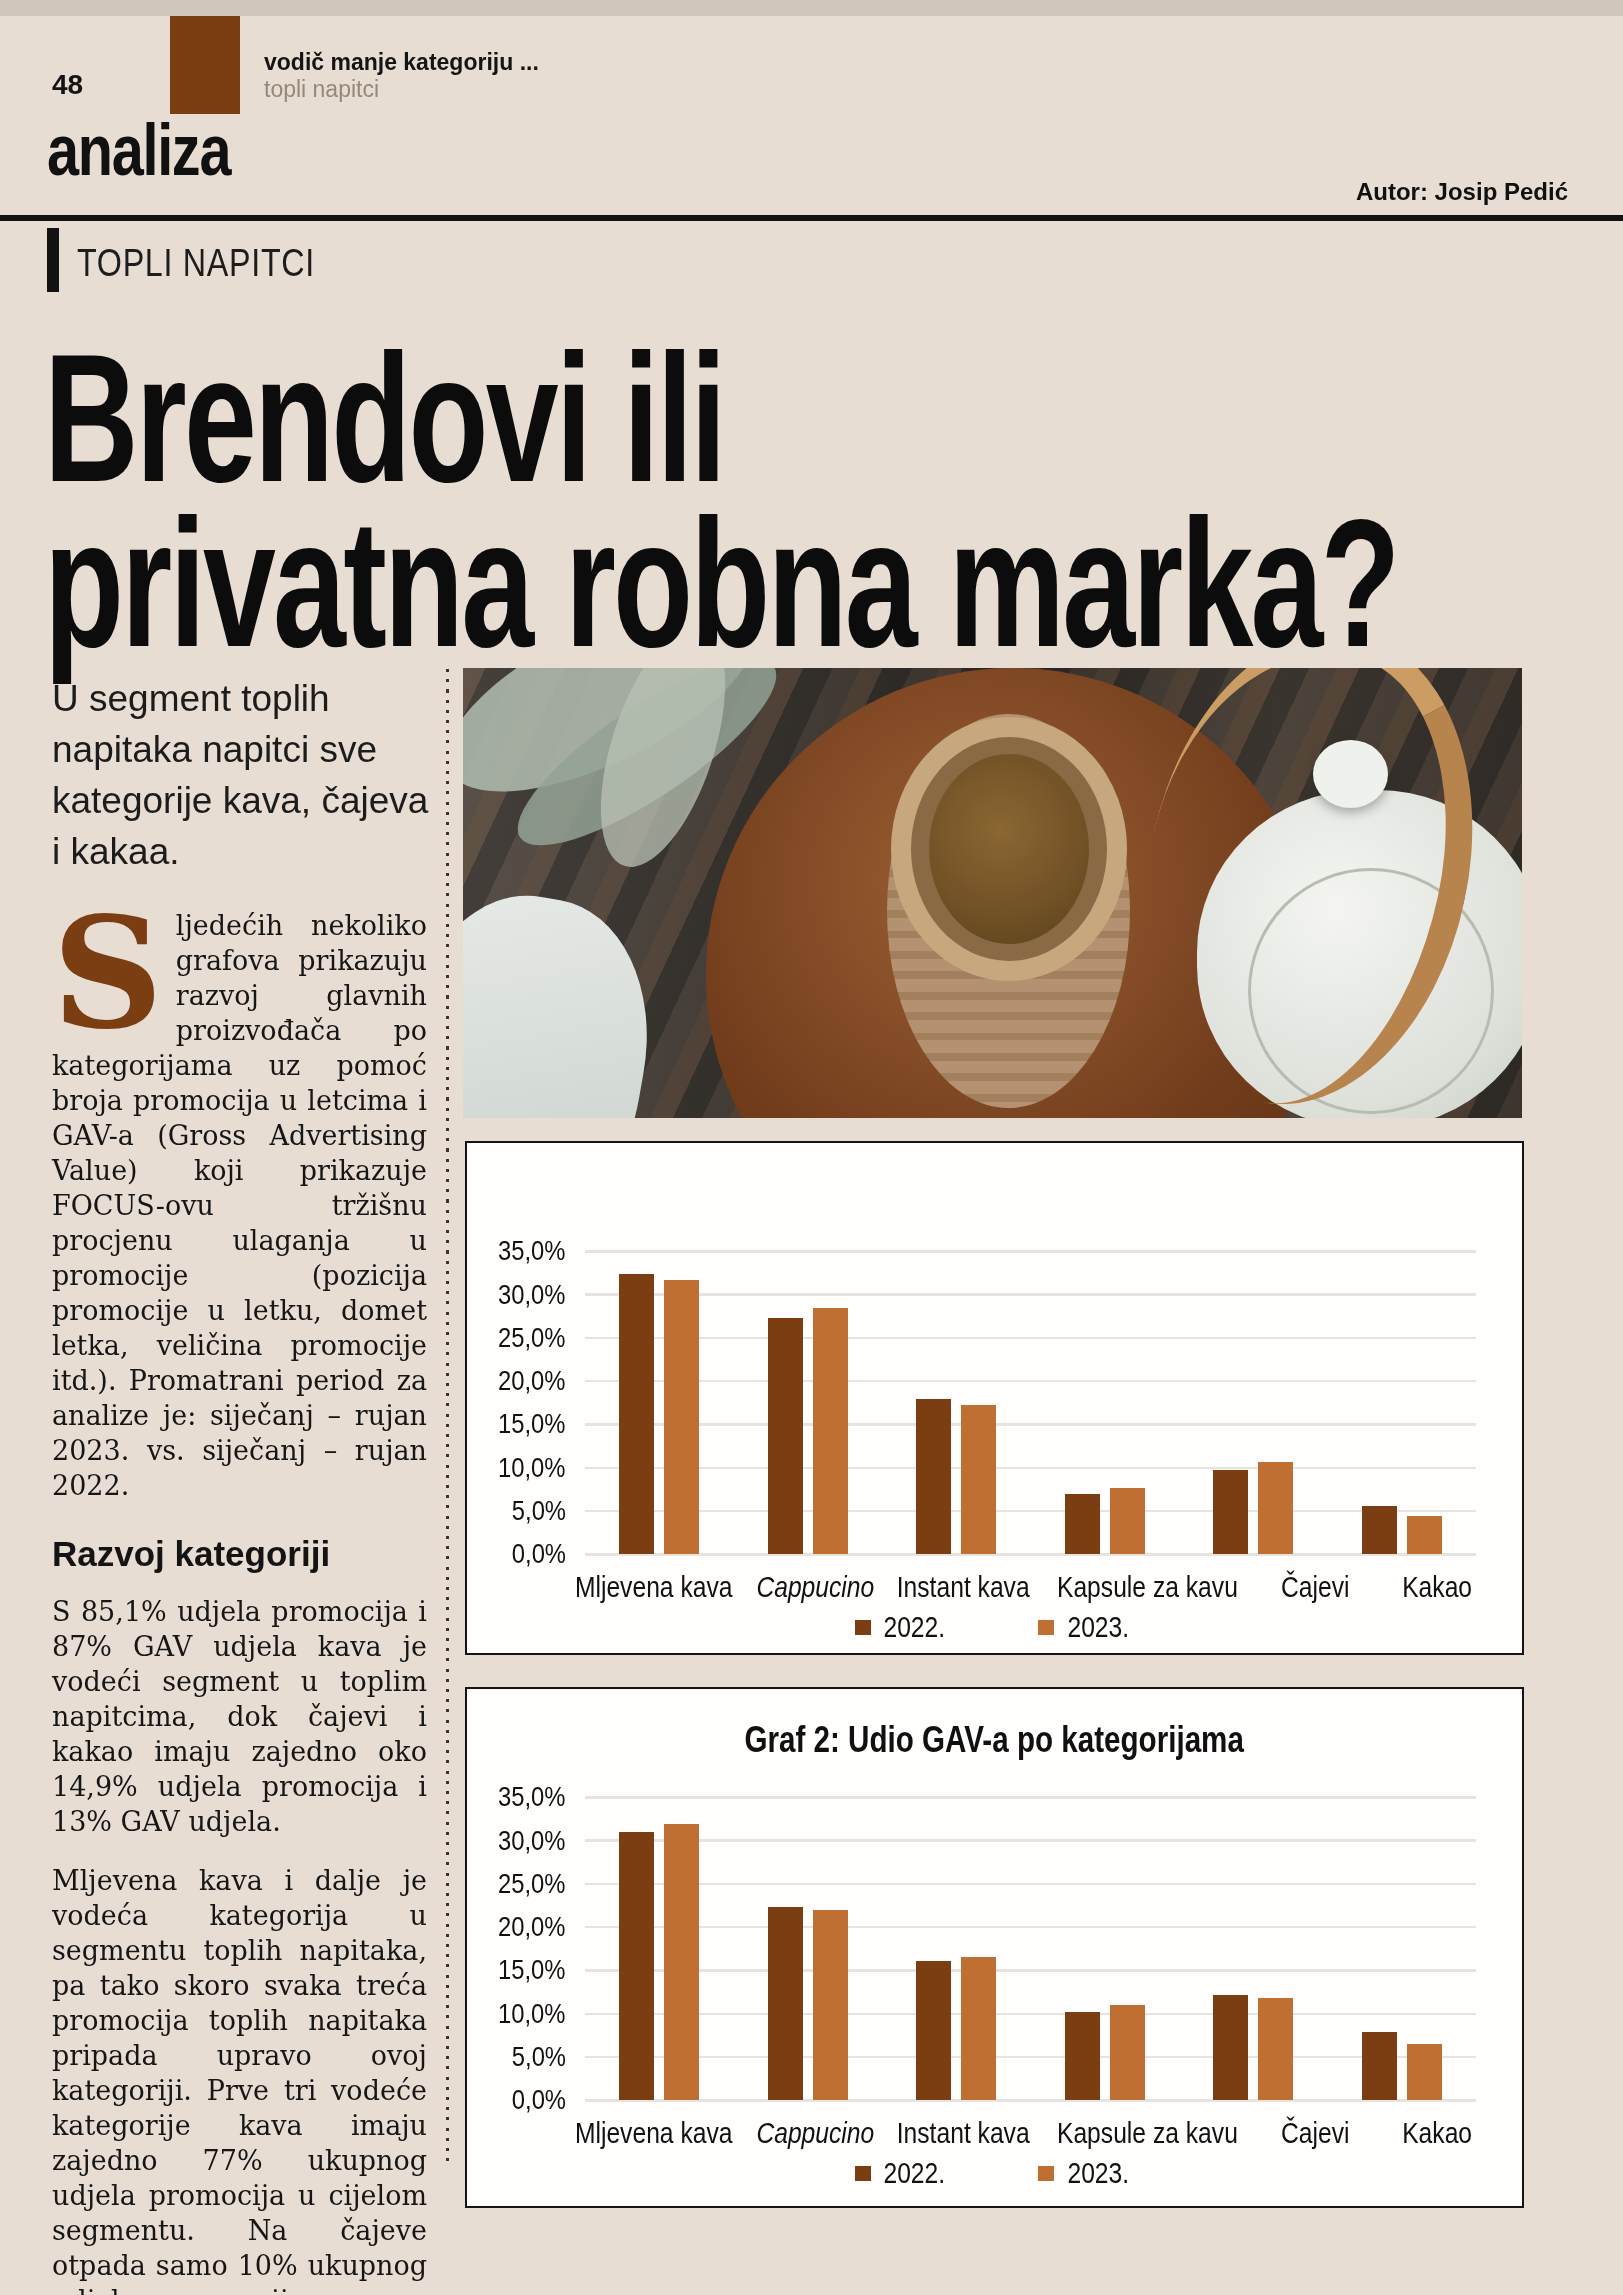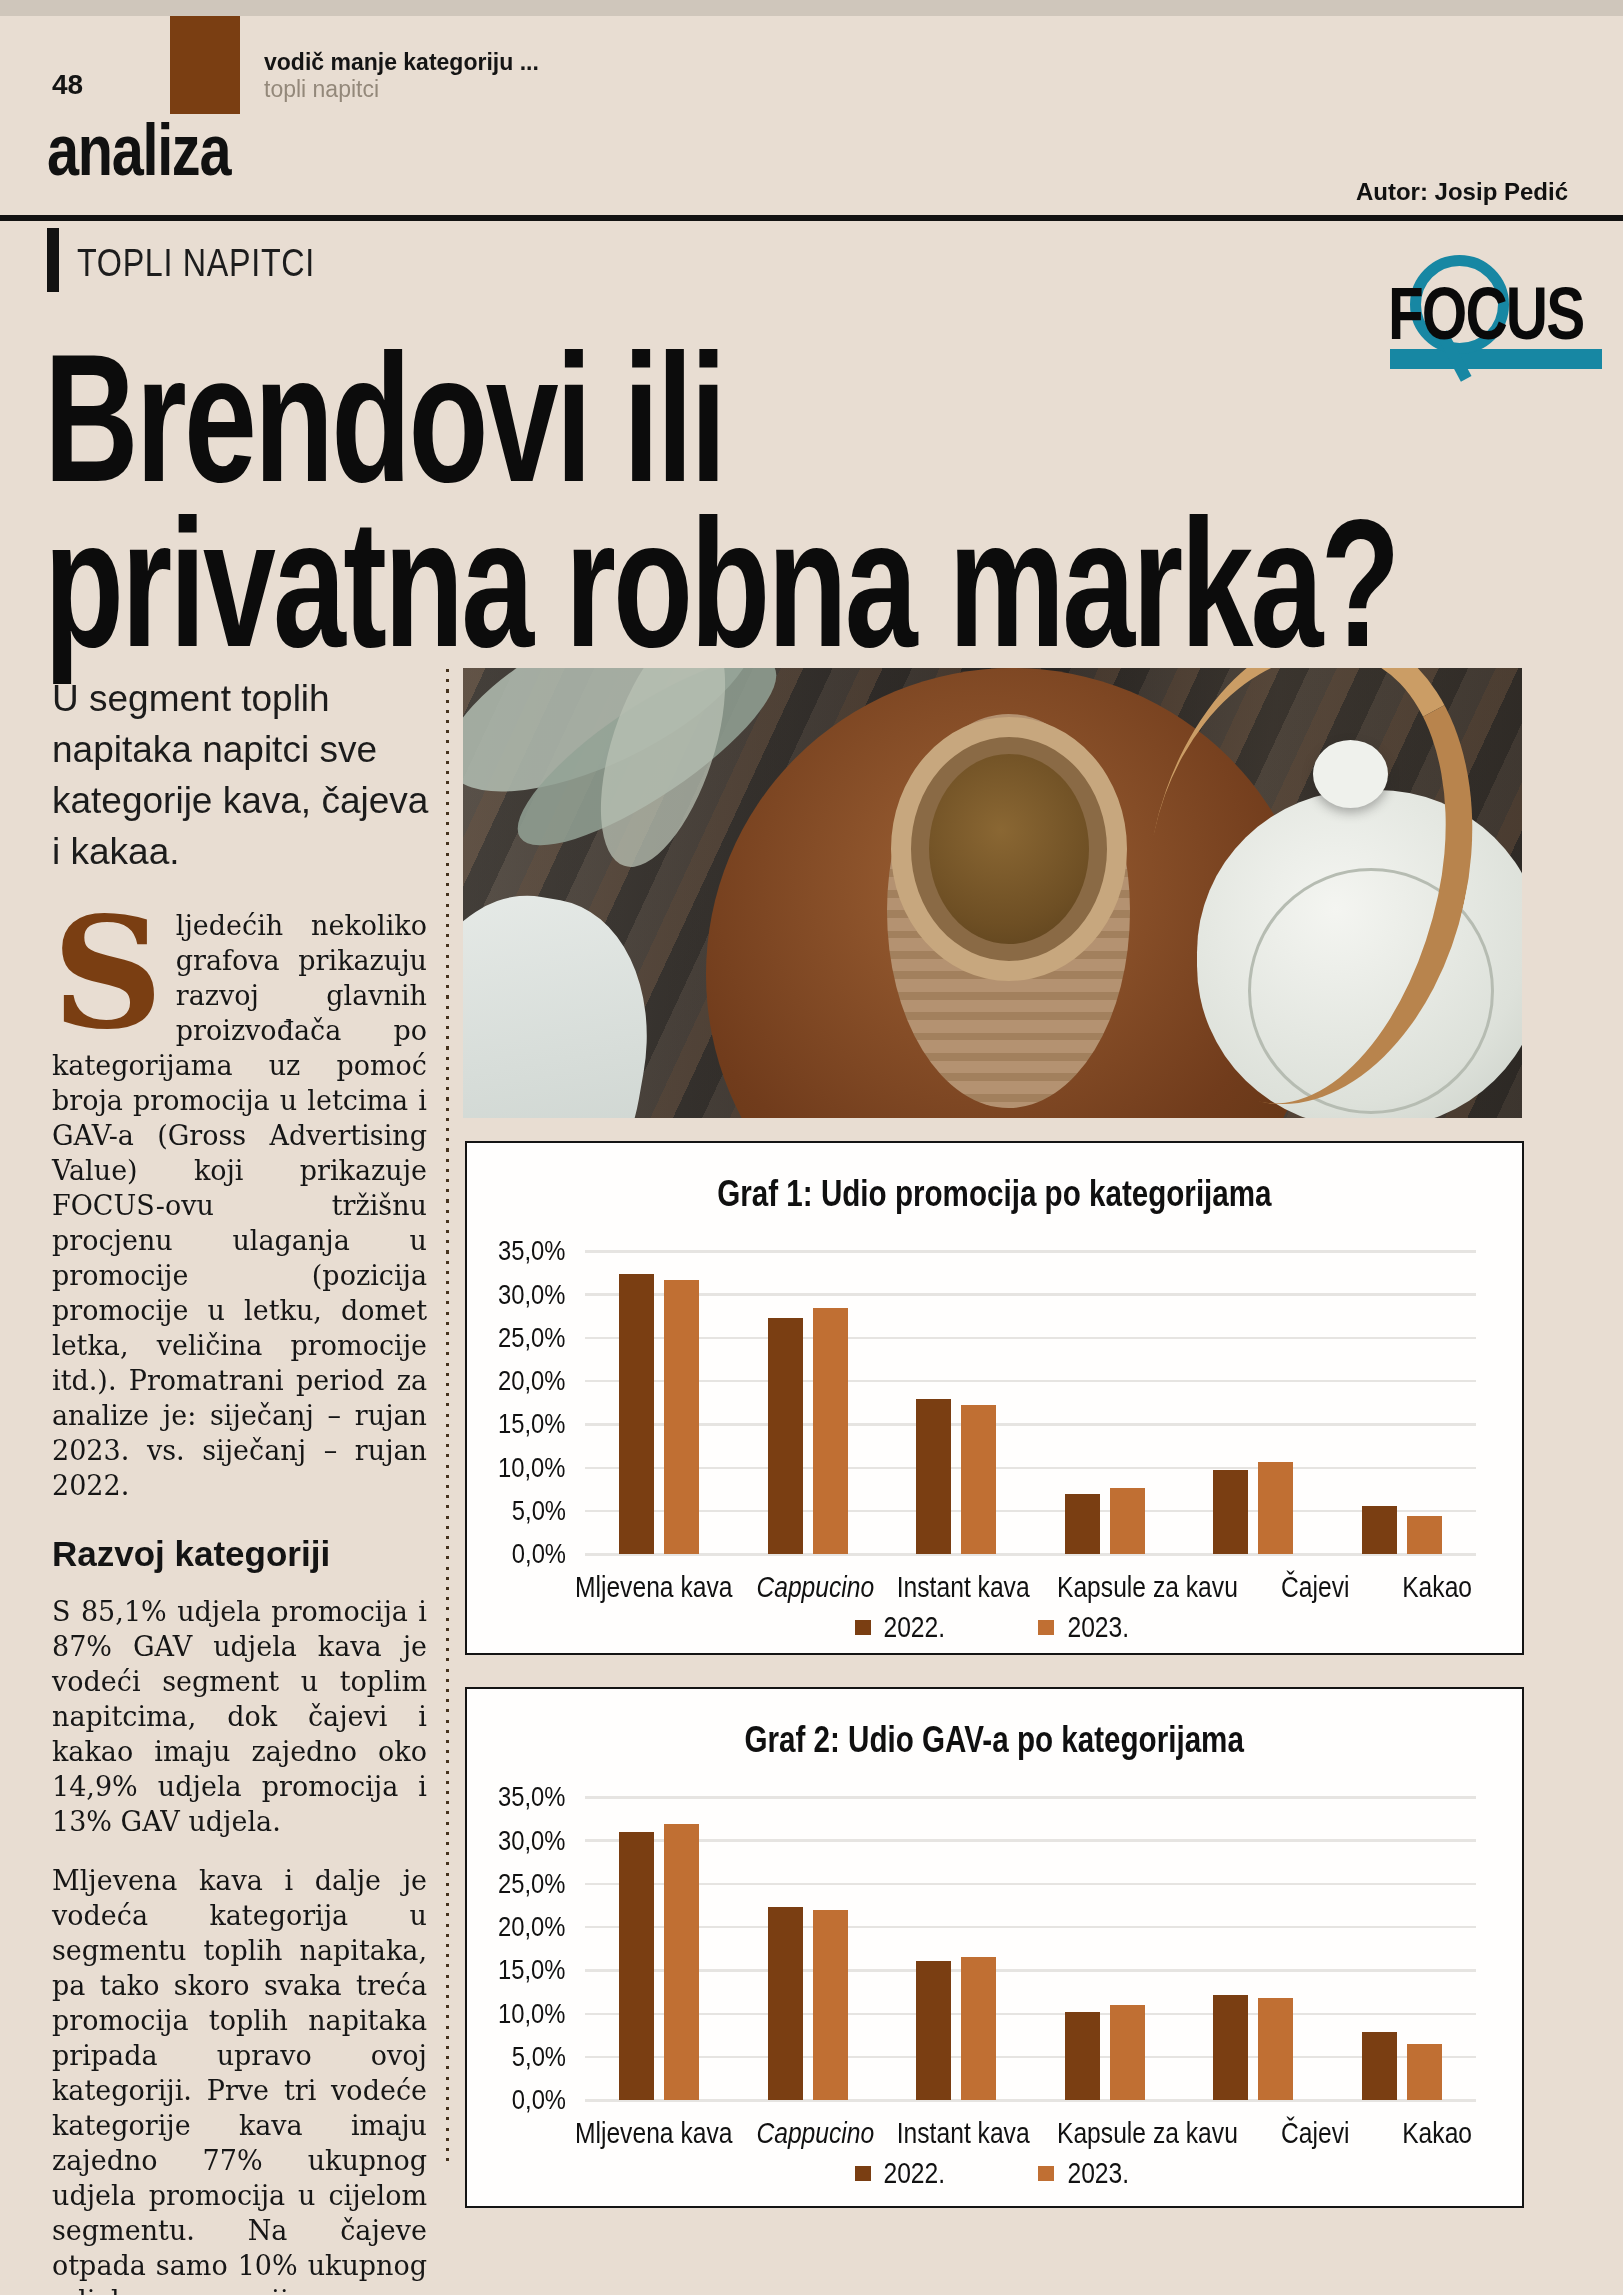--- a/index.html
+++ b/index.html
@@ -100,26 +100,20 @@
   <div class="kicker">
     <div class="k1">vodič manje kategoriju ...</div>
     <div class="k2">topli napitci</div>
   </div>
   <div class="analiza">analiza</div>
   <div class="author">Autor: Josip Pedić</div>
   <div class="rule"></div>
   <div class="sect-bar"></div>
   <div class="sect-label">TOPLI NAPITCI</div>
 
-  <div class="focus">
-    <div class="bar"></div>
-    <div class="ring"></div>
-    <div class="handle"></div>
-    <div class="ftext">FOCUS</div>
-  </div>
 
   <div class="headline">
     <span class="hl">Brendovi ili</span>
     <span class="hl">privatna robna marka?</span>
   </div>
 
   <div class="intro">U segment toplih napitaka napitci sve kategorije kava, čajeva i kakaa.</div>
   <div class="dotline"></div>
 
   <div class="article">
@@ -140,21 +134,20 @@
     <div class="ph-cup-shell"></div>
     <div class="ph-cup-rim"></div>
     <div class="ph-tea"></div>
     <div class="ph-pot"></div>
     <div class="ph-pot-lid"></div>
     <div class="ph-pot-knob"></div>
     <div class="ph-handle"></div>
   </div>
 
   <div class="chart-box cb1">
-    <div class="chart-title"><span class="sx80">Graf 1: Udio promocija po kategorijama</span></div>
     <div class="plot">
         <div class="gridline" style="top: calc(0% - 0.8px);"></div>
         <div class="ytick" style="top: calc(0% - 15.7px);"><span class="sx85">35,0%</span></div>
         <div class="gridline" style="top: calc(14.2857% - 0.8px);"></div>
         <div class="ytick" style="top: calc(14.2857% - 15.7px);"><span class="sx85">30,0%</span></div>
         <div class="gridline" style="top: calc(28.5714% - 0.8px);"></div>
         <div class="ytick" style="top: calc(28.5714% - 15.7px);"><span class="sx85">25,0%</span></div>
         <div class="gridline" style="top: calc(42.8571% - 0.8px);"></div>
         <div class="ytick" style="top: calc(42.8571% - 15.7px);"><span class="sx85">20,0%</span></div>
         <div class="gridline" style="top: calc(57.1429% - 0.8px);"></div>

